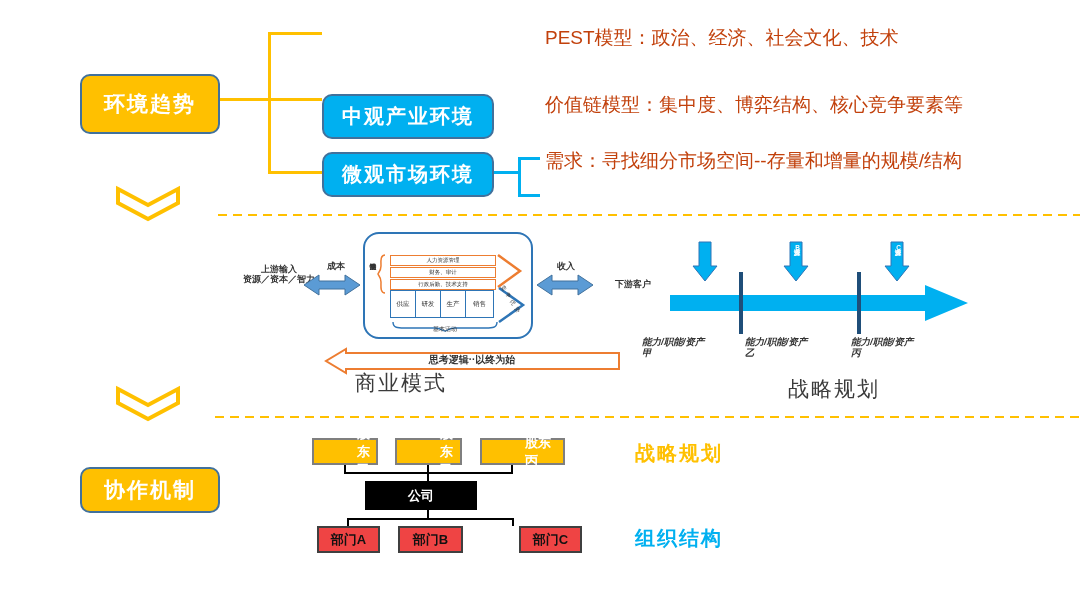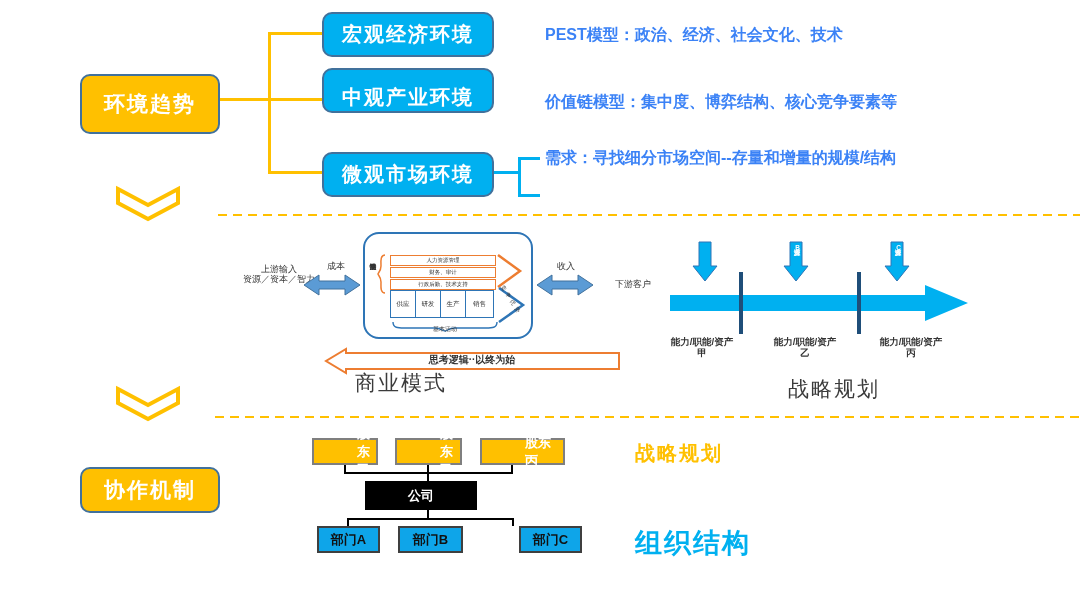--- a/index.html
+++ b/index.html
@@ -5,39 +5,39 @@
   html,body{margin:0;padding:0;background:#fff;}
   #canvas{position:relative;width:1080px;height:598px;background:#fff;overflow:hidden;
           font-family:"Liberation Sans","DejaVu Sans",sans-serif;}
   .abs{position:absolute;}
   .stage{left:80px;width:140px;background:#FFC000;border:2px solid #41719C;border-radius:10px;
          color:#fff;font-size:21px;font-weight:bold;display:flex;align-items:center;justify-content:center;
          letter-spacing:2px;box-sizing:border-box;}
   .envbox{left:322px;width:172px;height:45px;background:#00B0F0;border:2px solid #41719C;border-radius:10px;
           color:#fff;font-size:20px;font-weight:bold;display:flex;align-items:center;justify-content:center;
           letter-spacing:2px;box-sizing:border-box;}
-  .note{font-size:16px;color:#3b82f6;white-space:nowrap;font-weight:bold;}
+  .note{font-size:19px;color:#c2410c;white-space:nowrap;}
   .yline{background:#FFC000;}
   .bline{background:#00B0F0;}
   .kline{background:#000;}
   .dash{height:2px;background:repeating-linear-gradient(90deg,#FFC000 0 9px,transparent 9px 15px);}
-  .tiny{font-size:9px;font-weight:normal;color:#333;line-height:10px;text-align:center;}
+  .tiny{font-size:9px;font-weight:bold;color:#333;line-height:10px;text-align:center;}
   .vtext{writing-mode:vertical-rl;text-orientation:upright;}
   .band{border:1px solid #ED7D31;background:#fff;height:9px;margin-bottom:1px;
         font-size:5.5px;color:#333;text-align:center;line-height:9px;overflow:hidden;white-space:nowrap;}
   .cellrow{display:flex;}
   .cell{border:1px solid #2E75B6;background:#fff;height:28px;box-sizing:border-box;
         font-size:6.5px;color:#333;display:flex;align-items:center;justify-content:center;margin-right:-1px;}
-  .seglabel{font-size:9.5px;font-weight:bold;color:#333;line-height:11px;text-align:center;width:120px;}
+  .seglabel{font-size:9.5px;font-weight:bold;color:#333;line-height:11px;width:120px;font-style:italic;}
   .h2label{font-size:21px;color:#3b3b3b;letter-spacing:2px;}
   .orgbox{height:27px;box-sizing:border-box;display:flex;align-items:center;justify-content:center;
           font-size:13px;font-weight:bold;}
   .shareholder{background:#FFC000;border:2px solid #7F7F7F;color:#fff;padding-left:43px;}
   .companybox{background:#000;color:#fff;}
-  .deptbox{background:#0ea5e9;border:2px solid #3F3F3F;color:#111;}
+  .deptbox{background:#ef4444;border:2px solid #3F3F3F;color:#111;}
   .divider{width:4px;background:#1F4E79;}
 </style>
 </head>
 <body>
 
 <div id="canvas">
 
   <div class="abs stage" style="top:74px;height:60px;text-align:right;">
     <span>环境趋势</span>
   </div>
@@ -51,24 +51,21 @@
   <svg class="abs" style="left:112px;top:383px;" width="72" height="40">
     <path d="M6,6 L36,22 L66,6 L66,20 L36,36 L6,20 Z" fill="#fff" stroke="#FFC000" stroke-width="4"></path>
   </svg>
 
   <div class="abs yline" style="left:220px;top:98px;width:50px;height:3px;"></div>
   <div class="abs yline" style="left:268px;top:32px;width:3px;height:142px;"></div>
   <div class="abs yline" style="left:268px;top:32px;width:54px;height:3px;"></div>
   <div class="abs yline" style="left:268px;top:98px;width:54px;height:3px;"></div>
   <div class="abs yline" style="left:268px;top:171px;width:54px;height:3px;"></div>
 
-  <div class="abs envbox" style="top:12px;">
-    <span>宏观经济环境</span>
-  </div>
-  <div class="abs envbox" style="top:68px;align-items:flex-end;">
+  <div class="abs envbox" style="top:94px;">
     <span>中观产业环境</span>
   </div>
   <div class="abs envbox" style="top:152px;">
     <span>微观市场环境</span>
   </div>
 
   <div class="abs note" style="left:545px;top:25px;">PEST模型：政治、经济、社会文化、技术</div>
   <div class="abs note" style="left:545px;top:92px;">价值链模型：集中度、博弈结构、核心竞争要素等</div>
   <div class="abs note" style="left:545px;top:148px;">需求：寻找细分市场空间--存量和增量的规模/结构</div>
 
@@ -191,15 +188,15 @@
     <span>部门A</span>
   </div>
   <div class="abs orgbox deptbox" style="left:398px;top:526px;width:65px;">
     <span>部门B</span>
   </div>
   <div class="abs orgbox deptbox" style="left:482px;top:526px;width:63px;margin-left:37px;">
     <span>部门C</span>
   </div>
 
   <div class="abs" style="left:635px;top:440px;font-size:20px;font-weight:bold;color:#FFC000;letter-spacing:2px;">战略规划</div>
-  <div class="abs" style="left:635px;top:525px;font-size:27px;font-weight:bold;color:#00B0F0;letter-spacing:2px;">组织结构</div>
+  <div class="abs" style="left:635px;top:525px;font-size:20px;font-weight:bold;color:#00B0F0;letter-spacing:2px;">组织结构</div>
 
 </div>
 
 </body></html>

